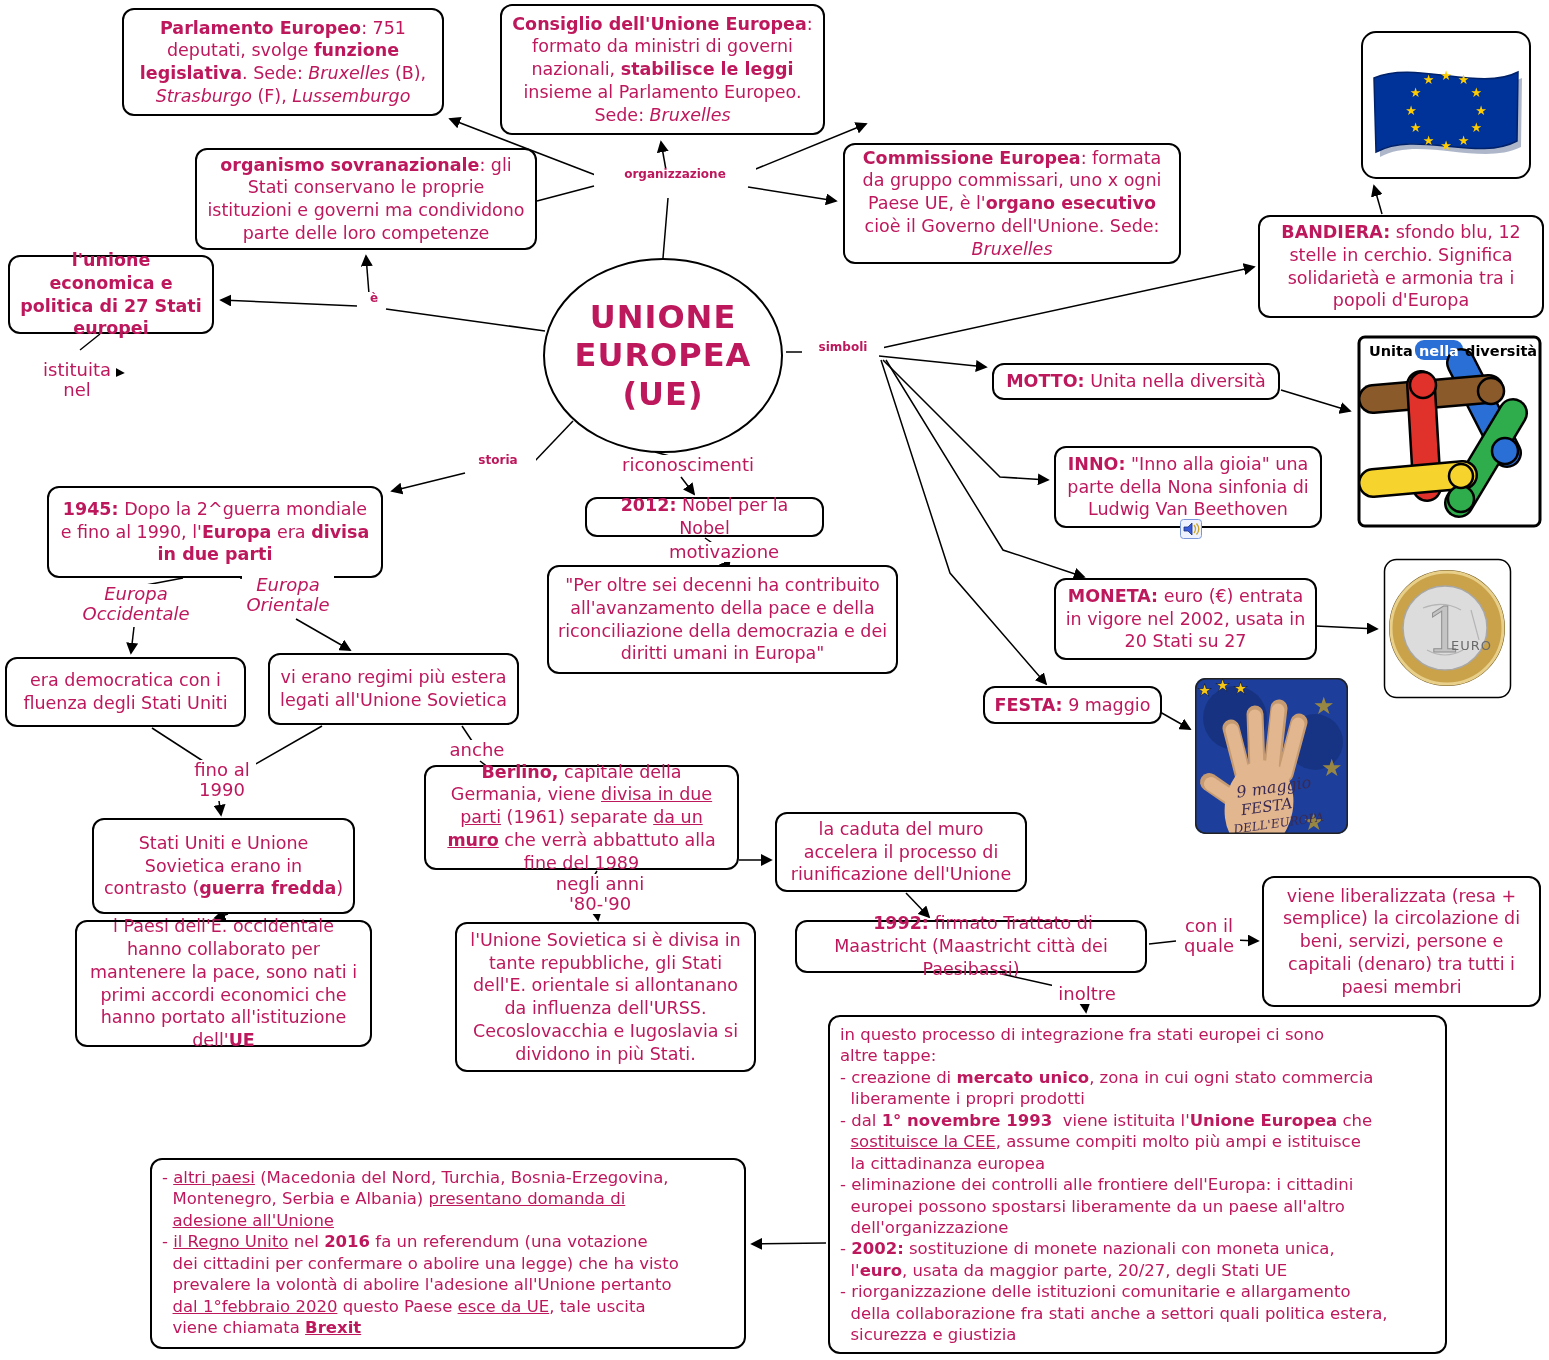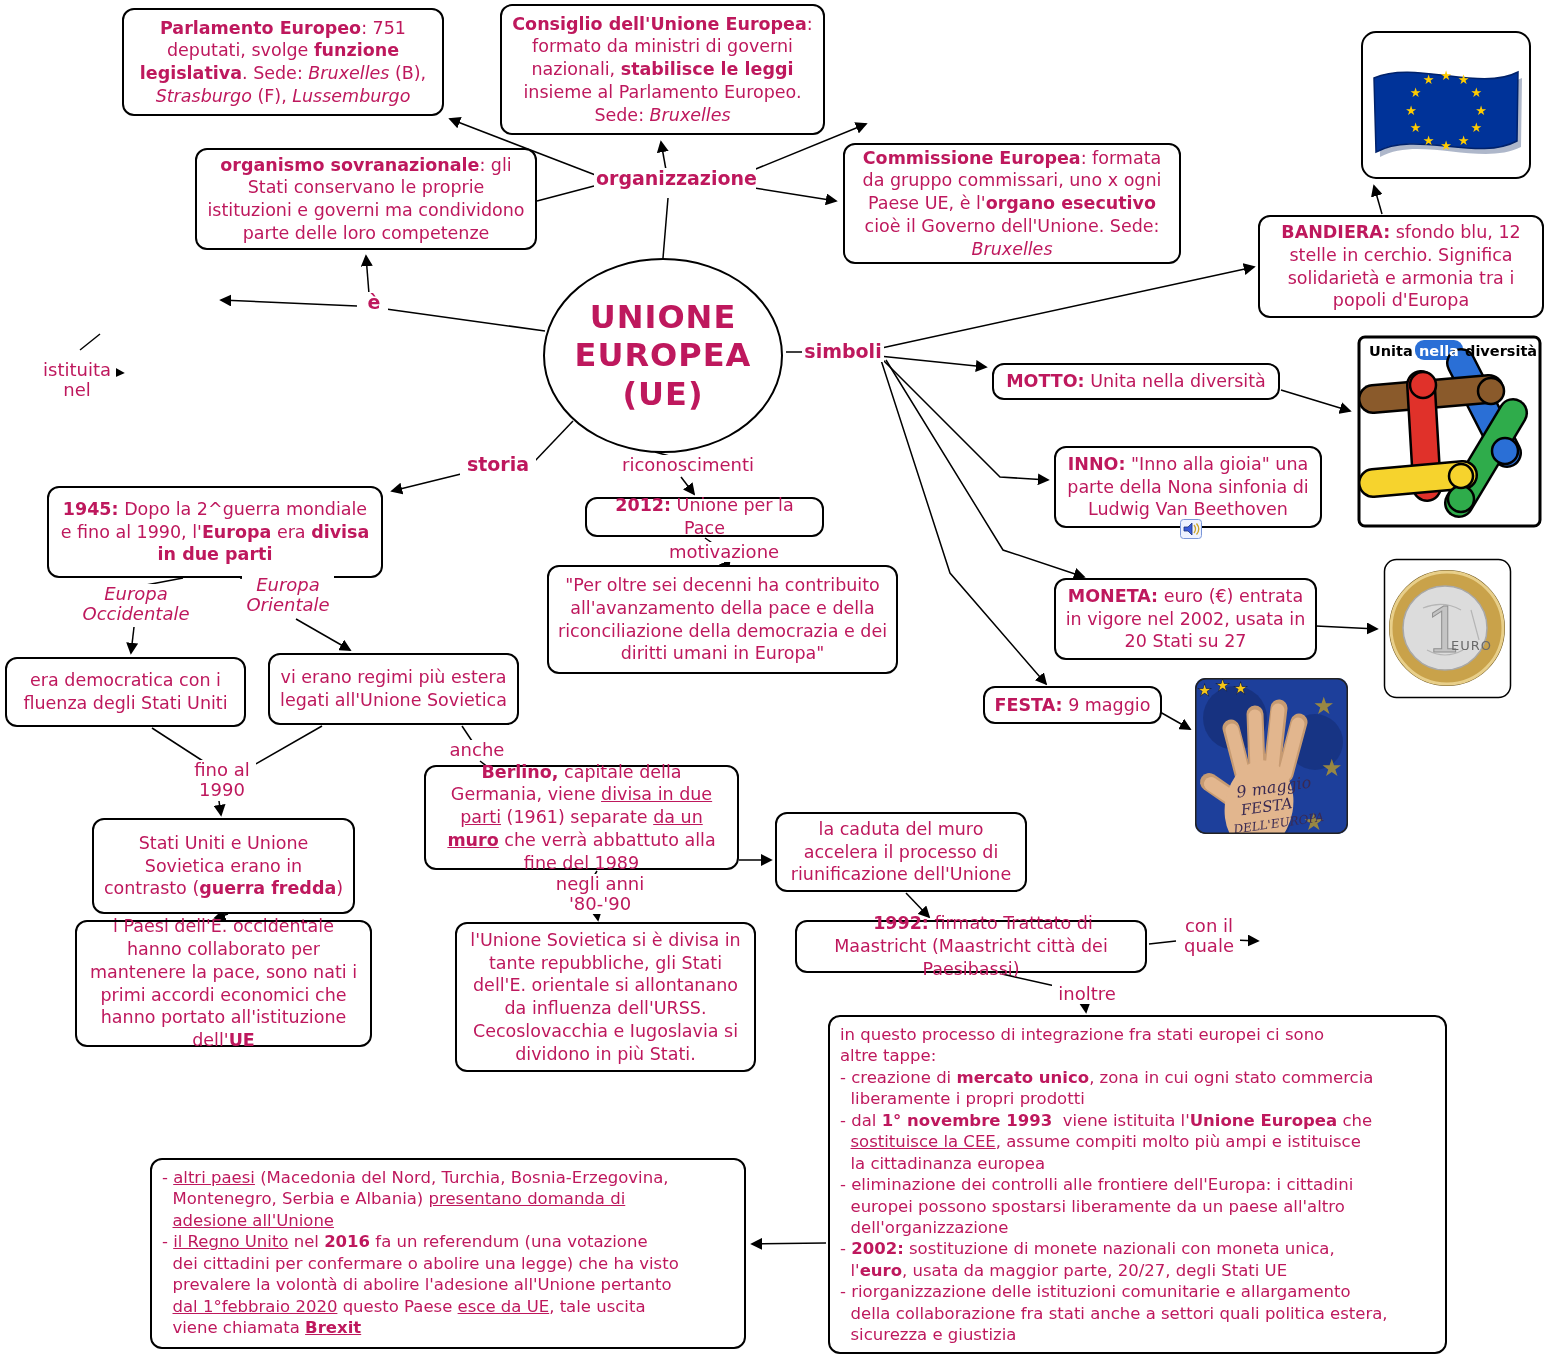--- a/index.html
+++ b/index.html
@@ -8,21 +8,21 @@
   svg.wires{position:absolute;left:0;top:0;pointer-events:none;}
   .node{position:absolute;border:2px solid #000;border-radius:12px;background:#fff;
         display:flex;align-items:center;justify-content:center;text-align:center;
         font-size:17.5px;line-height:1.3;padding:4px 8px;box-sizing:border-box;z-index:2;}
   .node .rt{width:100%;}
   .node.left{display:block;text-align:left;white-space:pre-wrap;font-size:16.5px;
              line-height:1.3;padding:7px 10px;}
   .node.ellipse{border-radius:50%;font-weight:bold;font-size:32px;line-height:1.2;letter-spacing:1px;}
   .lbl{position:absolute;font-size:18px;line-height:1.12;text-align:center;white-space:pre-line;
        background:#fff;z-index:3;padding:0 2px;}
-  .lbl.b{font-weight:bold;font-size:19px;}
+  .lbl.b{font-weight:bold;font-size:12px;}
   .lbl.i{font-style:italic;}
   .imgbox{position:absolute;z-index:2;}
 </style>
 </head>
 <body>
 
 <div class="canvas">
 
   <svg class="wires" width="1549" height="1360" viewBox="0 0 1549 1360">
     <defs>
@@ -88,34 +88,37 @@
     </div>
   <div class="node" style="left:195px;top:148px;width:342px;height:102px">
       <div class="rt"><span style="font-weight: bold;">organismo sovranazionale</span><span>: gli Stati conservano le proprie istituzioni e governi ma condividono parte delle loro competenze</span></div>
     </div>
   <div class="node" style="left:843px;top:143px;width:338px;height:121px">
       <div class="rt"><span style="font-weight: bold;">Commissione Europea</span><span>: formata da gruppo commissari, uno x ogni Paese UE, è l'</span><span style="font-weight: bold;">organo esecutivo</span><span> cioè il Governo dell'Unione. Sede: </span><span style="font-style: italic;">Bruxelles</span></div>
     </div>
   <div class="node" style="left:1258px;top:215px;width:286px;height:103px">
       <div class="rt"><span style="font-weight: bold;">BANDIERA:</span><span> sfondo blu, 12 stelle in cerchio. Significa solidarietà e armonia tra i popoli d'Europa</span></div>
     </div>
+  <div class="node" style="left:8px;top:255px;width:206px;height:79px">
+      <div class="rt"><span style="font-weight: bold;">l'unione economica e politica di 27 Stati europei</span></div>
+    </div>
   <div class="node ellipse" style="left:543px;top:258px;width:240px;height:195px">
       <div class="rt"><span>UNIONE</span><br><span>EUROPEA</span><br><span>(UE)</span></div>
     </div>
   <div class="node" style="left:992px;top:363px;width:288px;height:37px">
       <div class="rt"><span style="font-weight: bold;">MOTTO:</span><span> Unita nella diversità</span></div>
     </div>
   <div class="node" style="left:1054px;top:446px;width:268px;height:82px">
       <div class="rt"><span style="font-weight: bold;">INNO:</span><span> "Inno alla gioia" una parte della Nona sinfonia di Ludwig Van Beethoven</span></div>
     </div>
   <div class="node" style="left:47px;top:486px;width:336px;height:92px">
       <div class="rt"><span style="font-weight: bold;">1945:</span><span> Dopo la 2^guerra mondiale e fino al 1990, l'</span><span style="font-weight: bold;">Europa</span><span> era </span><span style="font-weight: bold;">divisa in due parti</span></div>
     </div>
   <div class="node" style="left:585px;top:497px;width:239px;height:40px">
-      <div class="rt"><span style="font-weight: bold;">2012:</span><span> Unione per la Pace</span></div>
+      <div class="rt"><span style="font-weight: bold;">2012:</span><span> Nobel per la Nobel</span></div>
     </div>
   <div class="node" style="left:547px;top:565px;width:351px;height:109px">
       <div class="rt"><span>"Per oltre sei decenni ha contribuito all'avanzamento della pace e della riconciliazione della democrazia e dei diritti umani in Europa"</span></div>
     </div>
   <div class="node" style="left:1054px;top:578px;width:263px;height:82px">
       <div class="rt"><span style="font-weight: bold;">MONETA:</span><span> euro (€) entrata in vigore nel 2002, usata in 20 Stati su 27</span></div>
     </div>
   <div class="node" style="left:5px;top:657px;width:241px;height:70px">
       <div class="rt"><span>era democratica con i fluenza degli Stati Uniti</span></div>
     </div>
@@ -135,20 +138,23 @@
       <div class="rt"><span>la caduta del muro accelera il processo di riunificazione dell'Unione</span></div>
     </div>
   <div class="node" style="left:75px;top:920px;width:297px;height:127px">
       <div class="rt"><span>i Paesi dell'E. occidentale hanno collaborato per mantenere la pace, sono nati i primi accordi economici che hanno portato all'istituzione dell'</span><span style="font-weight: bold;">UE</span></div>
     </div>
   <div class="node" style="left:455px;top:922px;width:301px;height:150px">
       <div class="rt"><span>l'Unione Sovietica si è divisa in tante repubbliche, gli Stati dell'E. orientale si allontanano da influenza dell'URSS. Cecoslovacchia e Iugoslavia si dividono in più Stati.</span></div>
     </div>
   <div class="node" style="left:795px;top:920px;width:352px;height:53px">
       <div class="rt"><span style="font-weight: bold; margin-left: 24px;">1992:</span><span> firmato Trattato di Maastricht (Maastricht città dei Paesibassi)</span></div>
+    </div>
+  <div class="node" style="left:1262px;top:876px;width:279px;height:131px">
+      <div class="rt"><span>viene liberalizzata (resa + semplice) la circolazione di beni, servizi, persone e capitali (denaro) tra tutti i paesi membri</span></div>
     </div>
   <div class="node left" style="left:828px;top:1015px;width:619px;height:339px"><div class="rt"><span>in questo processo di integrazione fra stati europei ci sono</span><br><span>altre tappe:</span><br><span>- creazione di </span><span style="font-weight: bold;">mercato unico</span><span>, zona in cui ogni stato commercia</span><br><span>  liberamente i propri prodotti</span><br><span>- dal </span><span style="font-weight: bold;">1° novembre 1993</span><span>  viene istituita l'</span><span style="font-weight: bold;">Unione Europea</span><span> che</span><br><span>  </span><span style="text-decoration: underline;">sostituisce la CEE</span><span>, assume compiti molto più ampi e istituisce</span><br><span>  la cittadinanza europea</span><br><span>- eliminazione dei controlli alle frontiere dell'Europa: i cittadini</span><br><span>  europei possono spostarsi liberamente da un paese all'altro</span><br><span>  dell'organizzazione</span><br><span>- </span><span style="font-weight: bold;">2002:</span><span> sostituzione di monete nazionali con moneta unica,</span><br><span>  l'</span><span style="font-weight: bold;">euro</span><span>, usata da maggior parte, 20/27, degli Stati UE</span><br><span>- riorganizzazione delle istituzioni comunitarie e allargamento</span><br><span>  della collaborazione fra stati anche a settori quali politica estera,</span><br><span>  sicurezza e giustizia</span></div></div>
   <div class="node left" style="left:150px;top:1158px;width:596px;height:191px"><div class="rt"><span>- </span><span style="text-decoration: underline;">altri paesi</span><span> (Macedonia del Nord, Turchia, Bosnia-Erzegovina,</span><br><span>  Montenegro, Serbia e Albania) </span><span style="text-decoration: underline;">presentano domanda di</span><br><span>  </span><span style="text-decoration: underline;">adesione all'Unione</span><br><span>- </span><span style="text-decoration: underline;">il Regno Unito</span><span> nel </span><span style="font-weight: bold;">2016</span><span> fa un referendum (una votazione</span><br><span>  dei cittadini per confermare o abolire una legge) che ha visto</span><br><span>  prevalere la volontà di abolire l'adesione all'Unione pertanto</span><br><span>  </span><span style="text-decoration: underline;">dal 1°febbraio 2020</span><span> questo Paese </span><span style="text-decoration: underline;">esce da UE</span><span>, tale uscita</span><br><span>  viene chiamata </span><span style="font-weight: bold; text-decoration: underline;">Brexit</span></div></div>
 
   <div class="lbl b" style="left:594px;top:168px;width:158px">organizzazione</div>
   <div class="lbl b" style="left:360px;top:292px;width:24px">è</div>
   <div class="lbl" style="left:38px;top:360px;width:74px">istituita
 nel</div>
   <div class="lbl b" style="left:460px;top:454px;width:72px">storia</div>
   <div class="lbl" style="left:620px;top:455px;width:132px">riconoscimenti</div>

